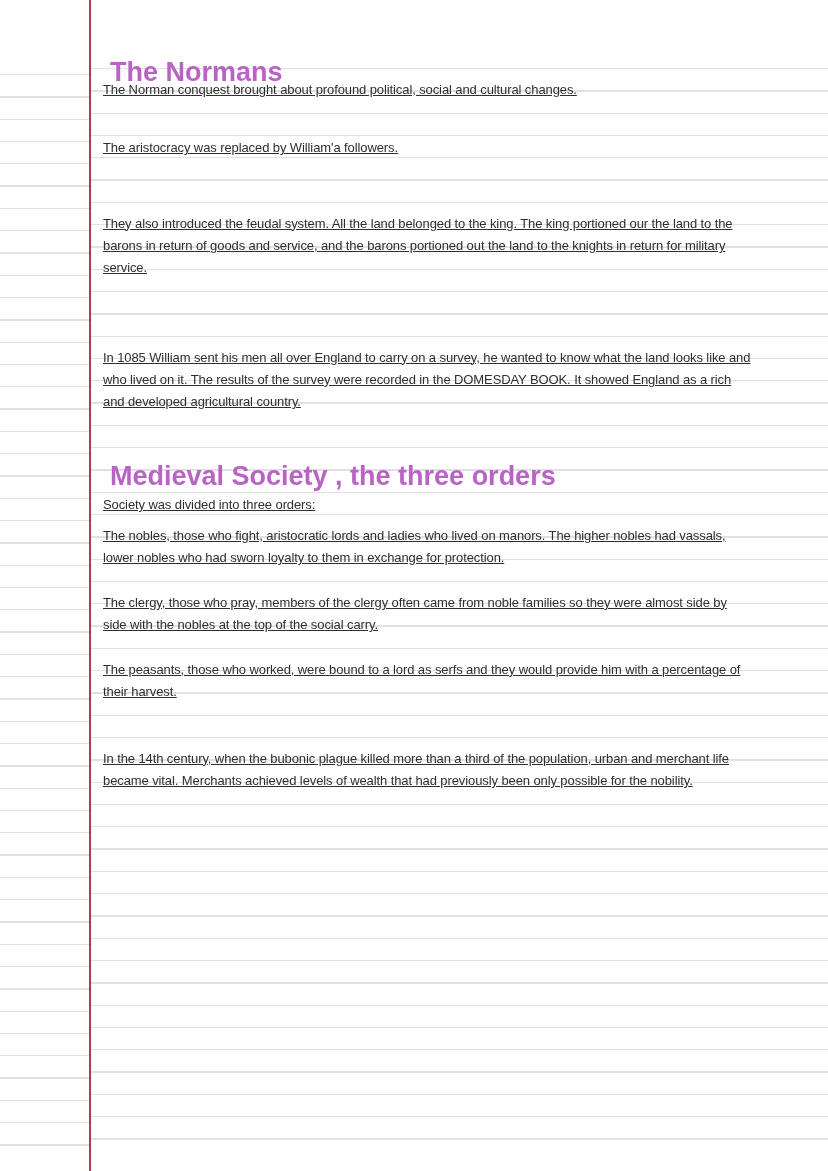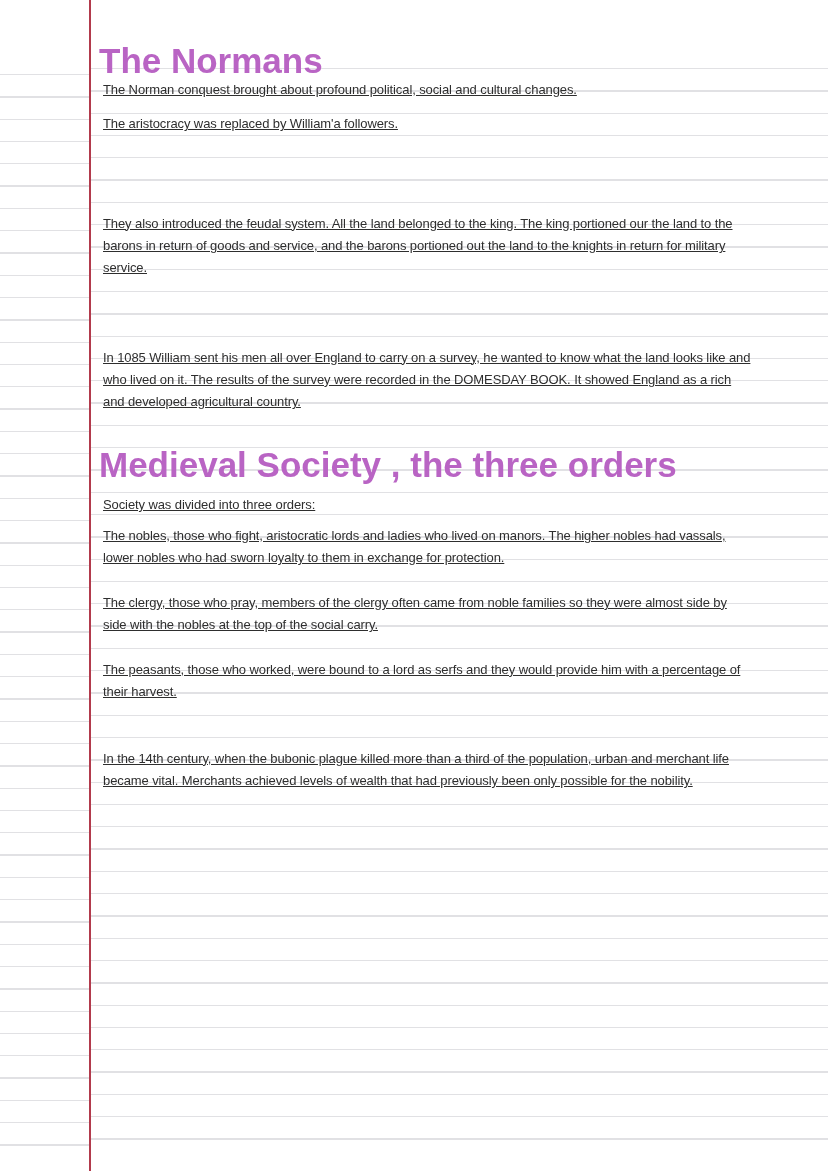--- a/index.html
+++ b/index.html
@@ -30,22 +30,22 @@
   
   .margin-line {
     position: absolute;
     left: 89px; top: 0; bottom: 0;
     width: 1.5px;
     background: #b23a4c;
   }
   .heading {
     position: absolute;
     left: 99px;
-    margin: 0;
-    font-size: 35px;
+    margin: 11px;
+    font-size: 27px;
     line-height: 30px;
     font-weight: bold;
     color: #b964c4;
     white-space: pre;
     letter-spacing: 0;
   }
   .para {
     position: absolute;
     left: 99px;
     margin: 4px;
@@ -63,21 +63,21 @@
 <div class="page">
 
   <div class="rules rules-main"></div>
   <div class="rules rules-left"></div>
   <div class="margin-line"></div>
 
   <h1 class="heading" style="top:45.7px">The Normans</h1>
 
   <p class="para" style="top:74.9px">The Norman conquest brought about profound political, social and cultural changes.</p>
 
-  <p class="para" style="top:109px">The aristocracy was replaced by William'a followers.</p>
+  <p class="para" style="top:133px">The aristocracy was replaced by William'a followers.</p>
 
 
   <p class="para" style="top:208.7px">They also introduced the feudal system. All the land belonged to the king. The king portioned our the land to the
 barons in return of goods and service, and the barons portioned out the land to the knights in return for military
 service.</p>
 
 
   <p class="para" style="top:342.5px">In 1085 William sent his men all over England to carry on a survey, he wanted to know what the land looks like and
 who lived on it. The results of the survey were recorded in the DOMESDAY BOOK. It showed England as a rich
 and developed agricultural country.</p>

